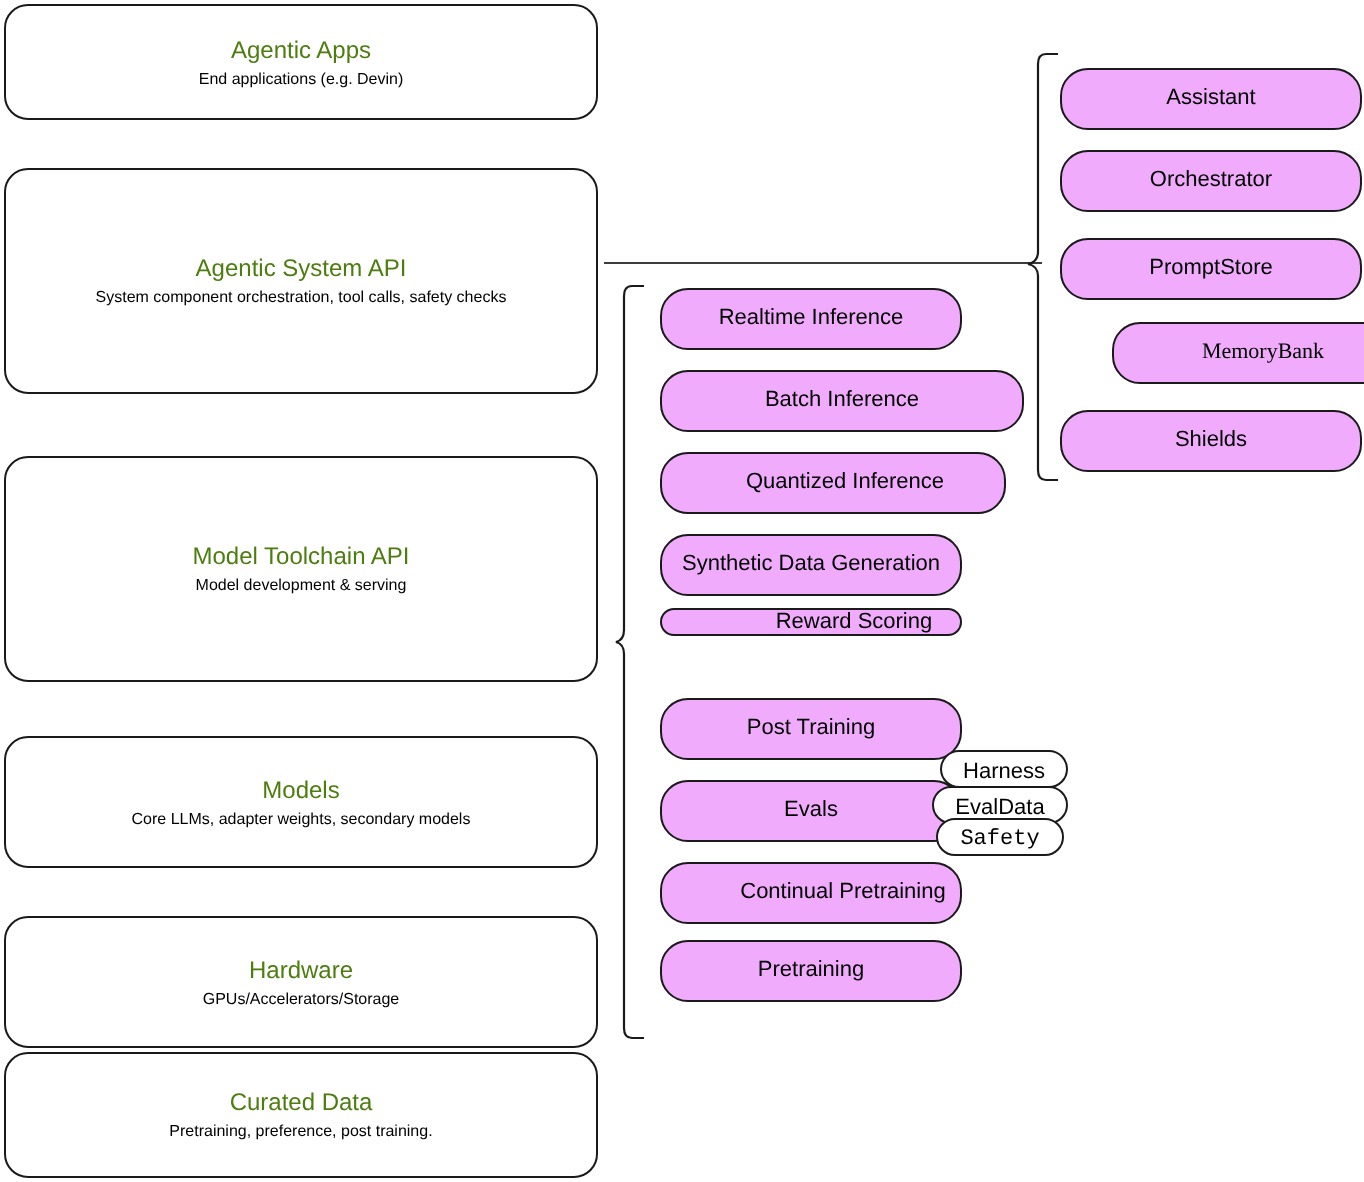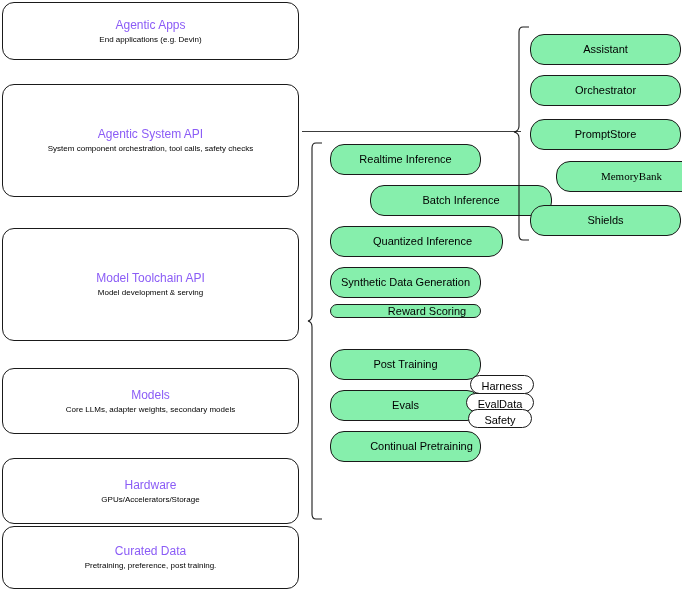--- a/index.html
+++ b/index.html
@@ -23,36 +23,36 @@
     border-radius: 12px;
     display: flex;
     flex-direction: column;
     align-items: center;
     justify-content: center;
     text-align: center;
   }
   .node .title {
     font-size: 12px;
     line-height: 15px;
-    color: #8b5cf6;
+    color: #4d7c0f;
     white-space: nowrap;
   }
   .node .subtitle {
     font-size: 8px;
     line-height: 11px;
     color: #000;
     white-space: nowrap;
     margin-top: 1px;
   }
 
   
   .item {
     position: absolute;
     border: 1px solid #1a1a1a;
-    background: #86efac;
+    background: #f0abfc;
     border-radius: 14px;
     display: flex;
     align-items: center;
     justify-content: center;
     font-size: 11px;
     line-height: 13px;
     white-space: nowrap;
   }
 
   
@@ -111,49 +111,52 @@
 
   <div class="connector" style="left:302px; top:131px; width:219px;"></div>
 
   <svg class="bracket" style="left:308px; top:142px;" width="16" height="378" viewBox="0 0 16 378">
     <path d="M 14 1 L 8 1 Q 4 1 4 6 L 4 173 Q 4 178 0 179 Q 4 180 4 185 L 4 372 Q 4 377 8 377 L 14 377"></path>
   </svg>
 
   <div class="item" style="left:330px; top:144px; width:151px; height:31px;">
     <span>Realtime Inference</span>
   </div>
-  <div class="item" style="left:330px; top:185px; width:182px; height:31px;margin-left:40px;">
+  <div class="item" style="left:330px; top:185px; width:182px; height:31px;">
     <span>Batch Inference</span>
   </div>
   <div class="item" style="left:330px; top:226px; width:173px; height:31px;padding-left:12px;">
     <span>Quantized Inference</span>
   </div>
   <div class="item" style="left:330px; top:267px; width:151px; height:31px;">
     <span>Synthetic Data Generation</span>
   </div>
   <div class="item" style="left:330px; top:304px; width:151px; height:14px;padding-left:43px;">
     <span>Reward Scoring</span>
   </div>
   <div class="item" style="left:330px; top:349px; width:151px; height:31px;">
     <span>Post Training</span>
   </div>
   <div class="item" style="left:330px; top:390px; width:151px; height:31px;">
     <span>Evals</span>
   </div>
   <div class="item" style="left:330px; top:431px; width:151px; height:31px;padding-left:32px;">
     <span>Continual Pretraining</span>
   </div>
+  <div class="item" style="left:330px; top:470px; width:151px; height:31px;">
+    <span>Pretraining</span>
+  </div>
 
   <div class="pill" style="left:470px; top:375px; width:64px; height:19px;">
     <span>Harness</span>
   </div>
   <div class="pill" style="left:466px; top:393px; width:68px; height:19px;">
     <span>EvalData</span>
   </div>
-  <div class="pill" style="left:468px; top:409px; width:64px; height:19px;">
+  <div class="pill" style="left:468px; top:409px; width:64px; height:19px;font-family:Liberation Mono, monospace;">
     <span>Safety</span>
   </div>
 
   <svg class="bracket" style="left:514px; top:26px;" width="16" height="216" viewBox="0 0 16 216">
     <path d="M 15 1 L 9 1 Q 5 1 5 6 L 5 100 Q 5 105 0 106 Q 5 107 5 112 L 5 209 Q 5 214 9 214 L 15 214"></path>
   </svg>
 
   <div class="item" style="left:530px; top:34px; width:151px; height:31px;">
     <span>Assistant</span>
   </div>

